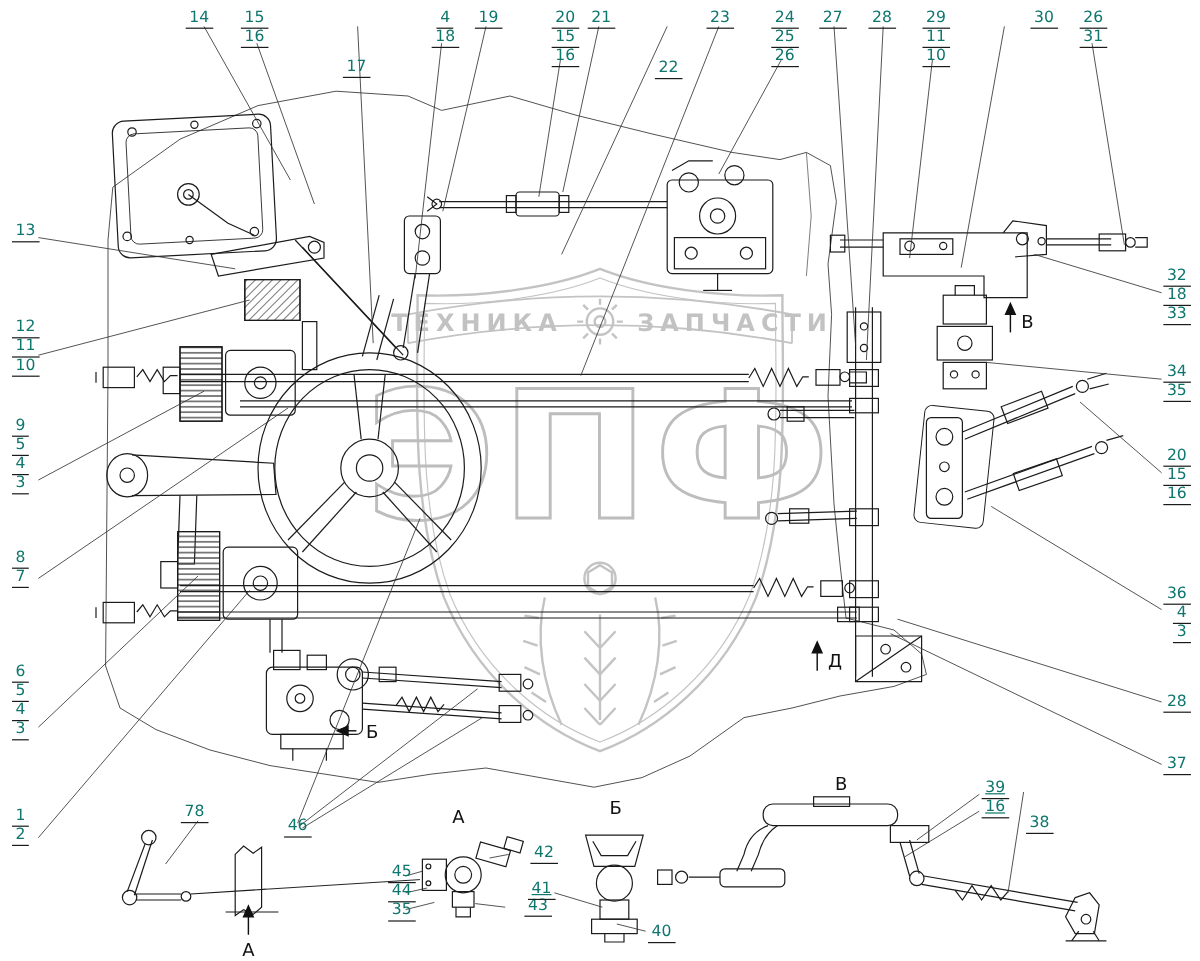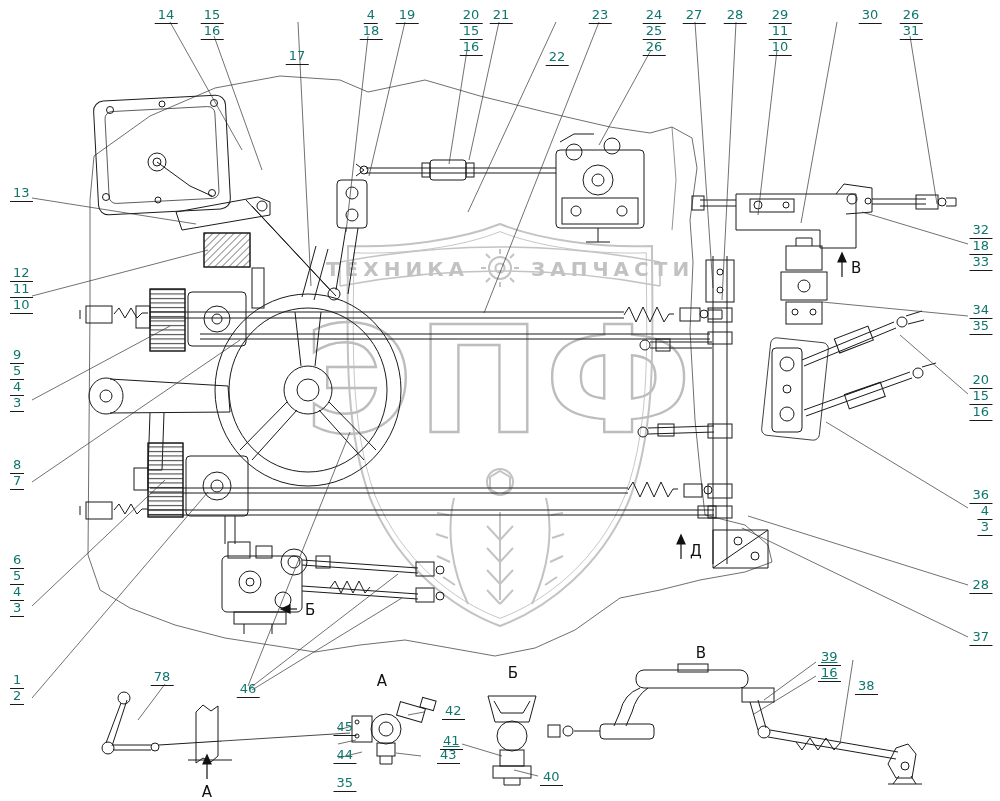--- a/index.html
+++ b/index.html
@@ -550,21 +550,21 @@
       </div>
       <div class="callout anchor-right" style="left: 992px; top: 630px;">
         <span class="pn">37</span>
       </div>
       <div class="callout anchor-center" style="left: 162px; top: 670px;">
         <span class="pn">78</span>
       </div>
       <div class="callout anchor-center" style="left: 248px; top: 682px;">
         <span class="pn">46</span>
       </div>
-      <div class="callout anchor-right" style="left: 356px; top: 720px; gap: 12px;">
+      <div class="callout anchor-right" style="left: 346px; top: 720px;">
         <span class="pn">45</span>
         <span class="pn">44</span>
         <span class="pn">35</span>
       </div>
       <div class="callout anchor-left" style="left: 426px; top: 704px; padding-left: 16px;">
         <span class="pn">42</span>
       </div>
       <div class="callout anchor-left" style="left: 437px; top: 748px;">
         <span class="pn">43</span>
       </div>

